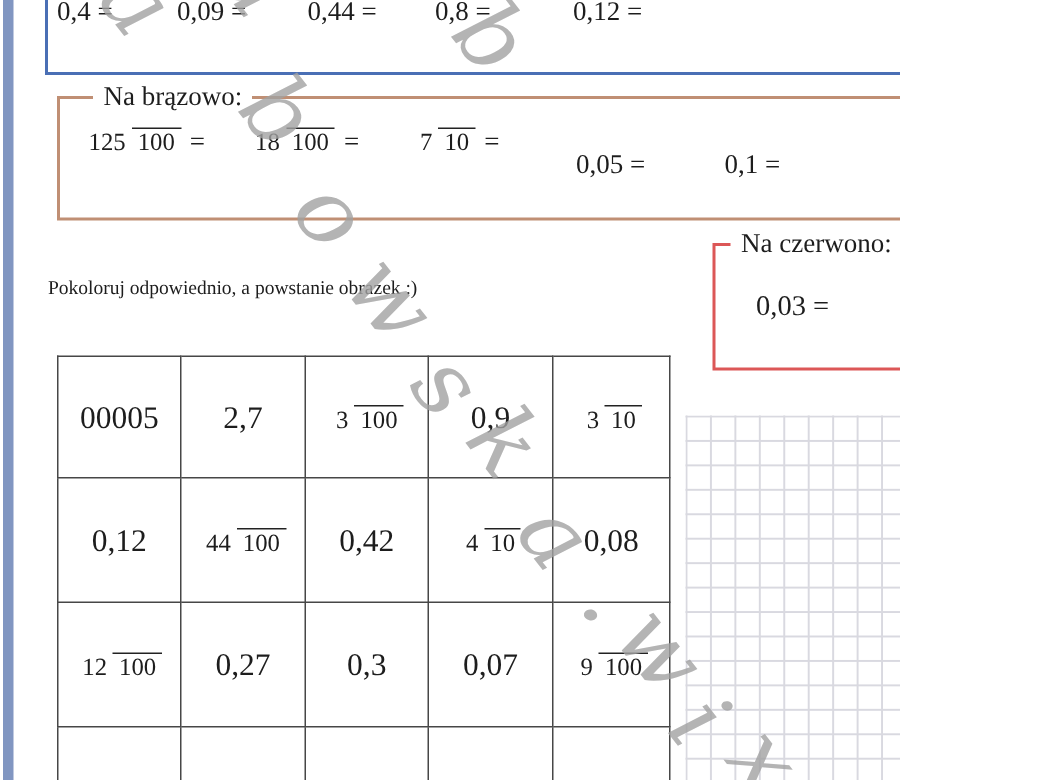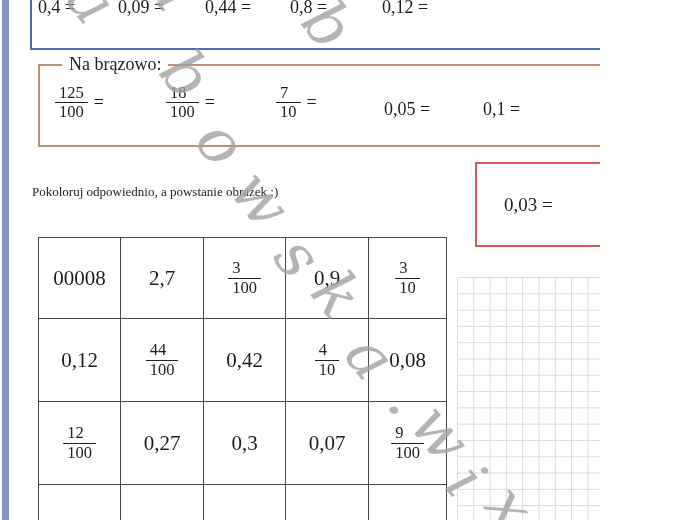--- a/index.html
+++ b/index.html
@@ -21,21 +21,21 @@
   #brown-box{left:38px;top:64px;width:611px;height:79px;border:2px solid #c08f74;}
   #red-box{left:475px;top:162px;width:176px;height:81px;border:2px solid #dc5757;}
   .fbox-label{position:absolute;top:-12px;left:22px;background:#ffffff;
     padding:0 7px;font-size:18px;white-space:nowrap;}
   #red-box .fbox-label{left:10px;}
 
   .bitem{position:absolute;display:flex;align-items:center;gap:6px;font-size:18px;white-space:nowrap;}
   .bitem.is-frac{top:18px;}
   .bitem.is-dec{top:33px;}
 
-  .frac{display:inline-flex;flex-direction:column;align-items:flex-start;
+  .frac{display:inline-flex;flex-direction:row;align-items:flex-end;
     font-size:16.5px;line-height:1.12;vertical-align:middle;}
   .frac .num{padding:0 4px;}
   .frac .den{border-top:1.5px solid #222;padding:0 4px;}
 
   #red-value{position:absolute;left:27px;top:30px;font-size:19px;}
 
   #heading{position:absolute;left:32px;top:184px;font-size:13px;white-space:nowrap;}
 
   
   #color-table{position:absolute;left:38px;top:237px;border-collapse:collapse;table-layout:fixed;}
@@ -95,36 +95,37 @@
           <span class="num">7</span>
           <span class="den">10</span>
         </span>
         <span>=</span>
       </span>
       <span class="bitem is-dec" style="left: 344px;">0,05 =</span>
       <span class="bitem is-dec" style="left: 443px;">0,1 =</span>
     </div>
 
   <div id="red-box" class="fbox">
+    <span class="fbox-label">Na czerwono:</span>
     <span id="red-value">0,03 =</span>
   </div>
 
   <div id="heading">Pokoloruj odpowiednio, a powstanie obrazek :)</div>
 
   <table id="color-table">
     <colgroup>
       <col style="width:82px">
         <col style="width:83px">
         <col style="width:82px">
       <col style="width:83px">
         <col style="width:78px">
     </colgroup>
     <tbody id="table-body">
         <tr style="height: 81px;">
-          <td><span class="dec">00008</span></td>
+          <td><span class="dec">00005</span></td>
           <td><span class="dec">2,7</span></td>
           <td><span class="frac">
               <span class="num">3</span>
               <span class="den">100</span>
             </span></td>
           <td><span class="dec">0,9</span></td>
           <td><span class="frac">
               <span class="num">3</span>
               <span class="den">10</span>
             </span></td>

